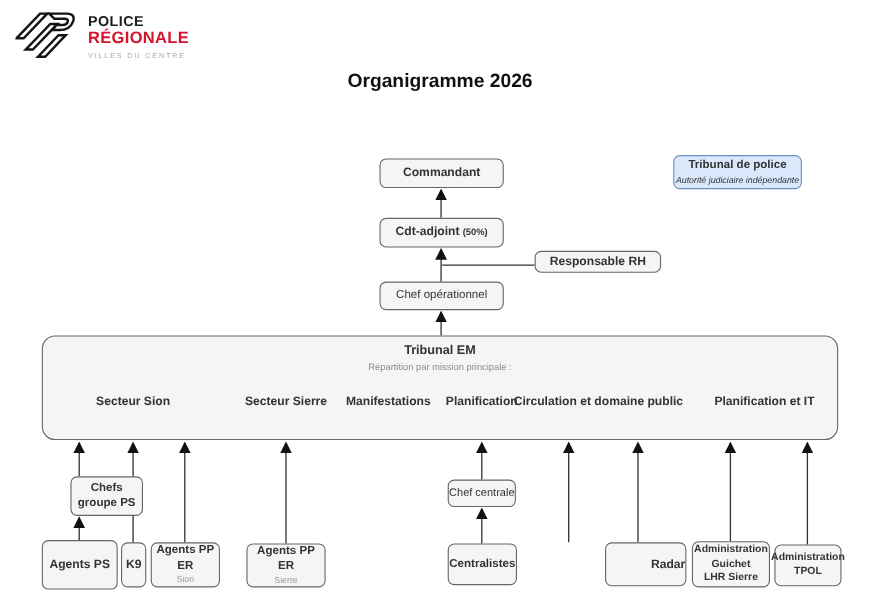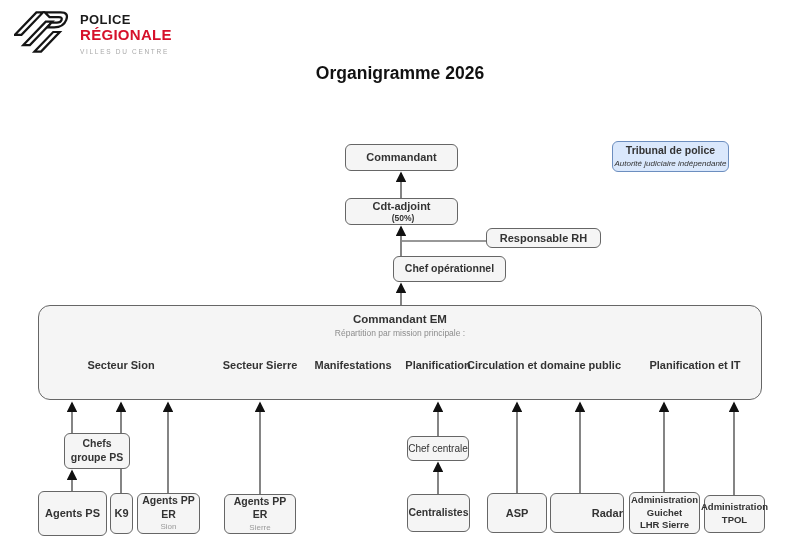--- a/index.html
+++ b/index.html
@@ -18,24 +18,24 @@
   
   .node{position:absolute;box-sizing:border-box;background:#f5f5f5;border:1px solid #666;
     border-radius:6px;display:flex;flex-direction:column;align-items:center;justify-content:center;
     font-size:11px;font-weight:bold;color:#333;text-align:center;line-height:1.3;white-space:pre-line;}
   .node .sub{font-size:8px;font-weight:normal;color:#9a9a9a;margin-top:1px;}
   
   .n-commandant{left:345px;top:144px;width:113px;height:27px;}
   .n-tribunal{left:612px;top:141px;width:117px;height:31px;background:#dae8fc;border-color:#6c8ebf;}
   .n-tribunal .t{font-size:10.5px;font-weight:bold;}
   .n-tribunal .s{font-size:8px;font-style:italic;font-weight:normal;margin-top:1px;}
-  .n-cdt{left:345px;top:198px;width:113px;height:27px;flex-direction:column;}
+  .n-cdt{left:345px;top:198px;width:113px;height:27px;flex-direction:row;}
   .n-cdt .note{font-size:8.5px;margin-left:3px;}
   .n-rh{left:486px;top:228px;width:115px;height:20px;}
-  .n-chefop{left:345px;top:256px;width:113px;height:26px;font-weight:bold;font-size:10.5px;margin-left:48px;}
+  .n-chefop{left:345px;top:256px;width:113px;height:26px;font-weight:normal;font-size:10.5px;}
   
   .embox{left:38px;top:305px;width:724px;height:95px;border-radius:12px;display:block;}
   .em-title{position:absolute;left:0;right:0;top:6px;text-align:center;font-size:11.5px;font-weight:bold;}
   .em-sub{position:absolute;left:0;right:0;top:22px;text-align:center;font-size:8.5px;
     font-weight:normal;color:#8d8d8d;}
   .em-sec{position:absolute;top:52px;transform:translateX(-50%);font-size:11px;font-weight:bold;
     color:#333;white-space:nowrap;}
   .sec0{left:82px;} .sec1{left:221px;} .sec2{left:314px;} .sec3{left:399px;}
   .sec4{left:505px;} .sec5{left:656px;}
   
@@ -115,21 +115,21 @@
 
   <div class="node n-rh">
     <span>Responsable RH</span>
   </div>
 
   <div class="node n-chefop">
     <span>Chef opérationnel</span>
   </div>
 
   <div class="node embox">
-    <div class="em-title">Commandant EM</div>
+    <div class="em-title">Tribunal EM</div>
     <div class="em-sub">Répartition par mission principale :</div>
     <span class="em-sec sec0">Secteur Sion</span>
     <span class="em-sec sec1">Secteur Sierre</span>
     <span class="em-sec sec2">Manifestations</span>
     <span class="em-sec sec3">Planification</span>
     <span class="em-sec sec4">Circulation et domaine public</span>
     <span class="em-sec sec5">Planification et IT</span>
   </div>
 
   <div class="node n-chefsps">
@@ -158,23 +158,20 @@
   </div>
 
   <div class="node n-chefcentrale">
     <span>Chef centrale</span>
   </div>
 
   <div class="node n-centralistes">
     <span>Centralistes</span>
   </div>
 
-  <div class="node n-asp">
-    <span>ASP</span>
-  </div>
 
   <div class="node n-radar">
     <span>Radar</span>
   </div>
 
   <div class="node n-adminguichet">
     <span>Administration
 Guichet
 LHR Sierre</span>
   </div>

